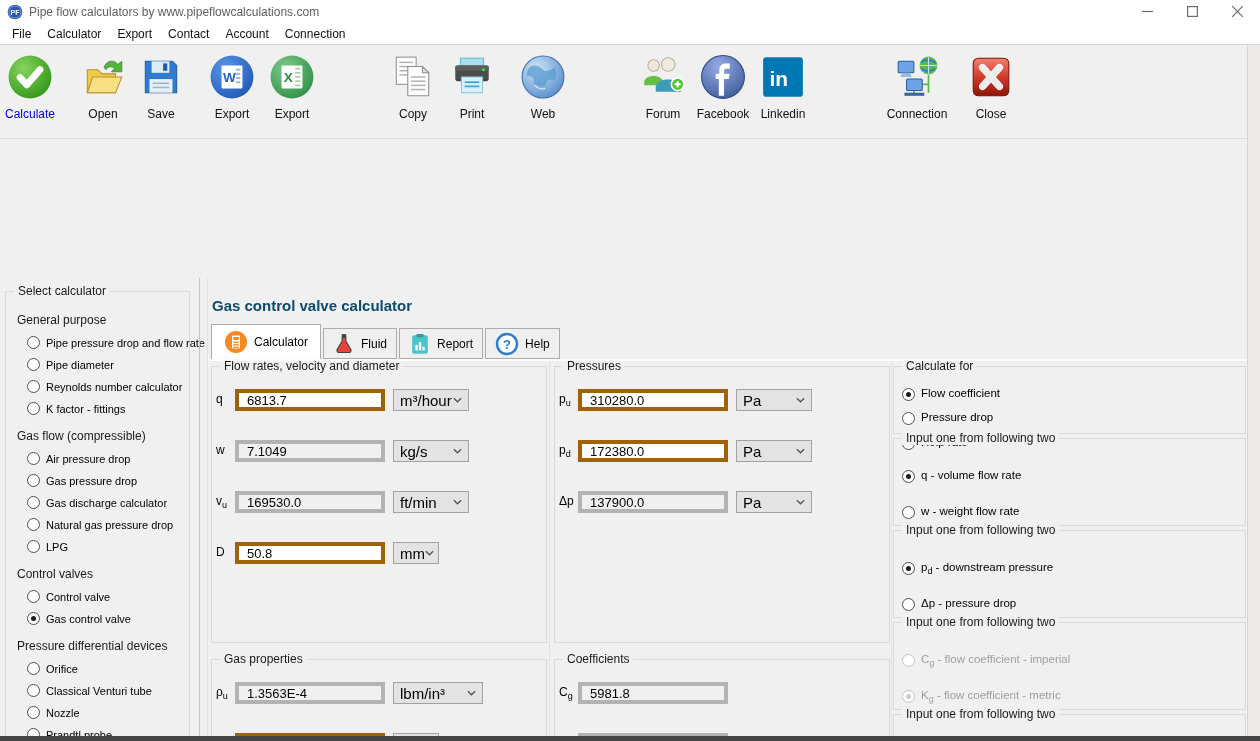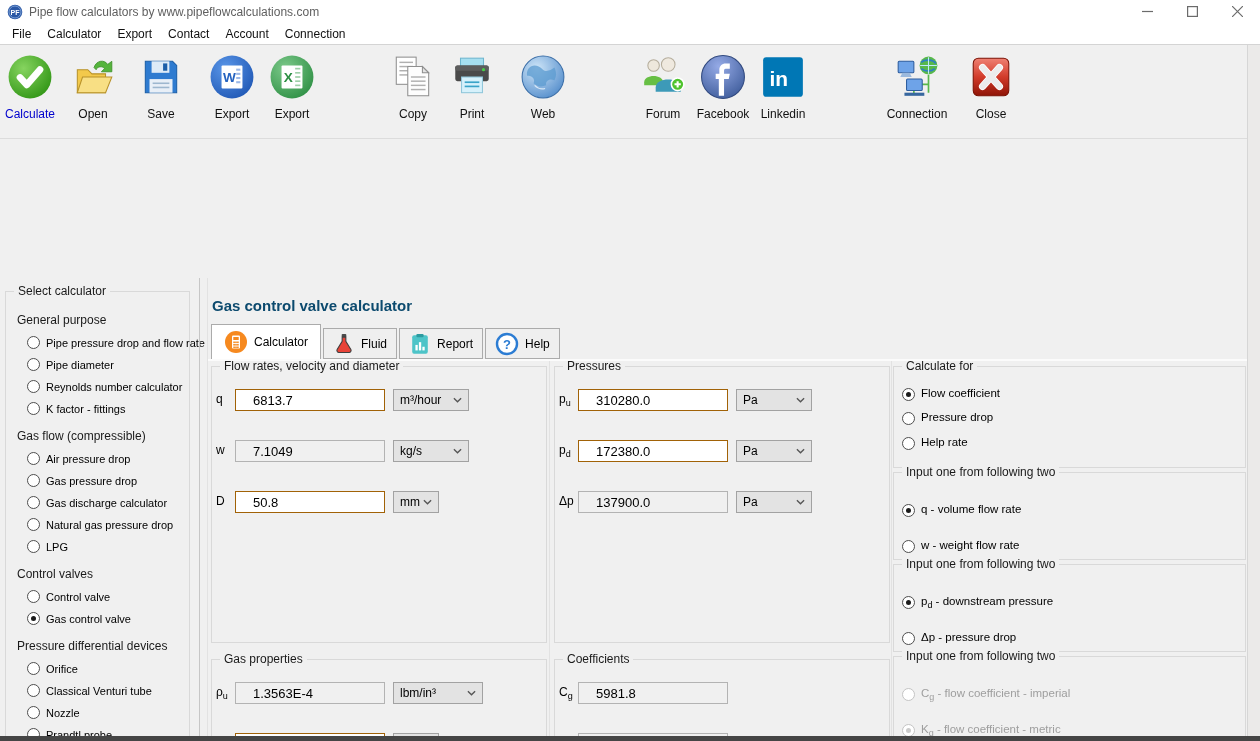--- a/index.html
+++ b/index.html
@@ -56,32 +56,32 @@
 .tabpage-line{position:absolute;left:0;top:81px;width:1039px;height:2px;background:#fbfbfb;z-index:1}
 .vsep{position:absolute;top:83px;height:514px;width:1px;background:#e2e2e2}
 .col{position:absolute;top:88px}
 .col1{left:3px;width:336px}
 .col2{left:346px;width:336px}
 .col3{left:685px;width:353px}
 
 .frow{display:flex;align-items:center;margin:29px 0 0 4px}
 .frow.first{margin-top:22px}
 .fsym{width:19px;font-size:12px;flex:none;color:#000}
-.fin{width:150px;height:22px;border:1px solid #a16207;background:#fff;font-family:"Liberation Sans",sans-serif;font-size:13px;padding:0 17px;color:#000}
+.fin{width:150px;height:22px;border:4px solid #a16207;background:#fff;font-family:"Liberation Sans",sans-serif;font-size:13px;padding:0 8px;color:#000}
 .fin.disabled{background:#f0f0f0;border-color:#b3b3b3}
 .combo{margin-left:8px;width:76px;height:22px;background:#e3e3e3;border:1px solid #a2a2a2;display:flex;align-items:center;justify-content:space-between;padding:0 6px}
 .combo.sm{width:46px}
 .combo.lg{width:90px}
-.combo-text{font-size:12px;white-space:nowrap}
+.combo-text{font-size:15px;white-space:nowrap}
 .chev svg{width:9px;height:6px;display:block}
 .gbf{height:277px;width:100%;margin-bottom:16px}
 .gbh{height:245px;width:100%}
 
 .ogroup{width:100%;height:88px;margin-bottom:4px}
-.ogroup.g1{height:102px}
+.ogroup.g1{height:68px}
 .ogroup .radio-row{margin:21px 0 0 8px}
 .ogroup .radio-row:first-of-type{margin-top:30px}
 .ogroup.g1 .radio-row{margin:9px 0 0 8px}
 .ogroup.g1 .radio-row:first-of-type{margin-top:20px}
 .ogroup .radio-label{font-size:11.5px}
 </style>
 </head>
 <body>
 
 <div class="titlebar">
@@ -130,21 +130,21 @@
               <stop offset="0" stop-color="#86d45f"></stop>
               <stop offset="1" stop-color="#2f9414"></stop>
             </radialGradient>
           </defs>
           <circle cx="22" cy="22" r="20.5" fill="url(#gCal)"></circle>
           <path d="M12.5 22.5l6.5 7L31.5 15" fill="none" stroke="#fff" stroke-width="6.5" stroke-linecap="round" stroke-linejoin="round"></path>
         </svg>
       </span>
     <span class="tb-label blue">Calculate</span>
   </div>
-  <div class="tb-item" style="left:55px">
+  <div class="tb-item" style="left:65px">
     <span class="tb-icon">
         <svg viewBox="0 0 44 44">
           <path d="M7 15v22h27V19H21l-4-4H7z" fill="#f3c94b" stroke="#b8922a"></path>
           <path d="M7 37l5-15h28l-6 15H7z" fill="#f8df84" stroke="#b8922a"></path>
           <path d="M23 13c2-7 10-8 13-3l4-3v10h-10l3-3c-2-3-7-2-8 1l-2-2z" fill="#55b43c" stroke="#3c8f27" stroke-width="0.8"></path>
         </svg>
       </span>
     <span class="tb-label">Open</span>
   </div>
   <div class="tb-item" style="left:123px">
@@ -491,20 +491,32 @@
           <div class="combo">
               <span class="combo-text">kg/s</span>
               <span class="chev">
                 <svg viewBox="0 0 10 6">
                   <path d="M1 1l4 4 4-4" fill="none" stroke="#555" stroke-width="1.5"></path>
                 </svg>
               </span>
             </div>
         </div>
         <div class="frow">
+          <span class="fsym"><span>v</span><sub>u</sub></span>
+          <input class="fin disabled" value="169530.0" style="">
+          <div class="combo">
+              <span class="combo-text">ft/min</span>
+              <span class="chev">
+                <svg viewBox="0 0 10 6">
+                  <path d="M1 1l4 4 4-4" fill="none" stroke="#555" stroke-width="1.5"></path>
+                </svg>
+              </span>
+            </div>
+        </div>
+        <div class="frow">
           <span class="fsym"><span>D</span><sub></sub></span>
           <input class="fin" value="50.8" style="">
           <div class="combo sm">
               <span class="combo-text">mm</span>
               <span class="chev">
                 <svg viewBox="0 0 10 6">
                   <path d="M1 1l4 4 4-4" fill="none" stroke="#555" stroke-width="1.5"></path>
                 </svg>
               </span>
             </div>

